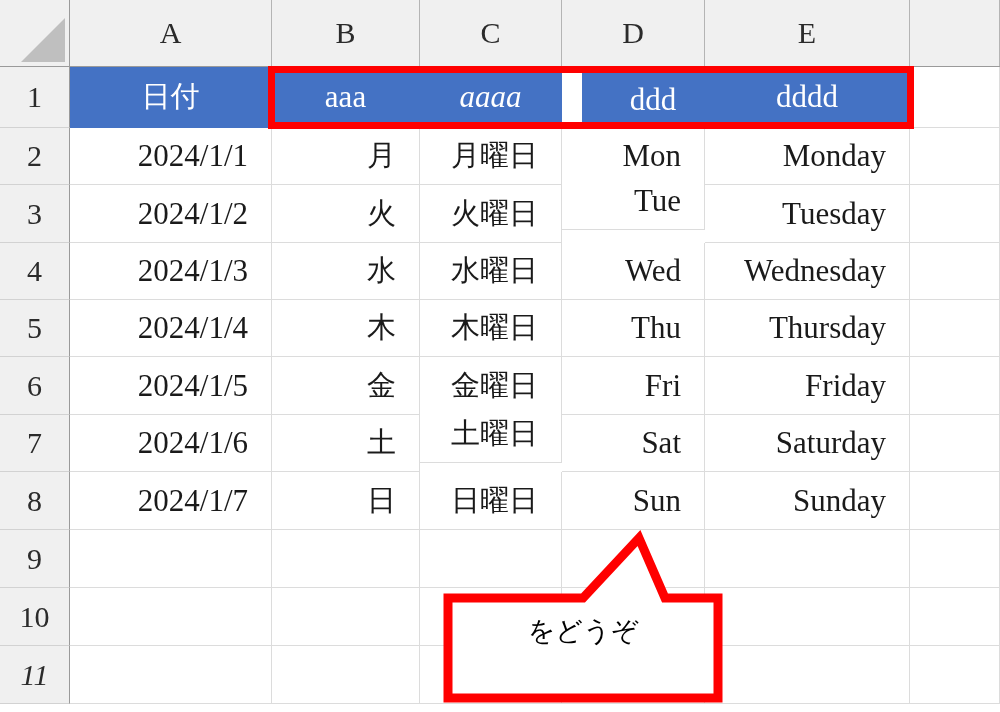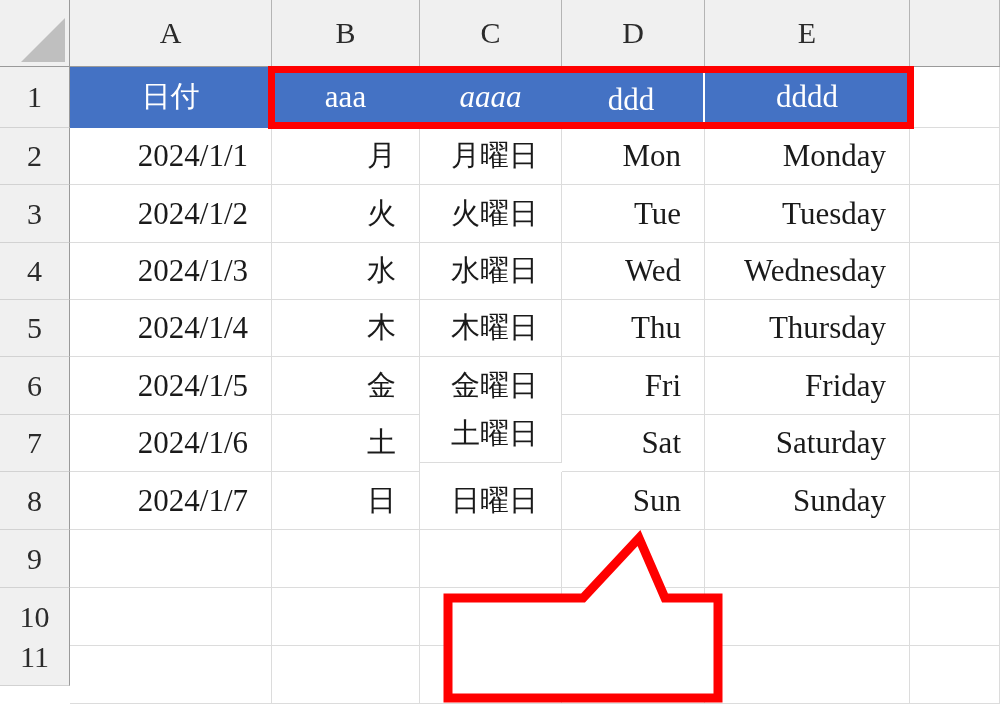--- a/index.html
+++ b/index.html
@@ -130,39 +130,39 @@
       <div class="rowhead" style="top: 67px; height: 61px;">1</div>
       <div class="rowhead" style="top: 128px; height: 57px;">2</div>
       <div class="rowhead" style="top: 185px; height: 58px;">3</div>
       <div class="rowhead" style="top: 243px; height: 57px;">4</div>
       <div class="rowhead" style="top: 300px; height: 57px;">5</div>
       <div class="rowhead" style="top: 357px; height: 58px;">6</div>
       <div class="rowhead" style="top: 415px; height: 57px;">7</div>
       <div class="rowhead" style="top: 472px; height: 58px;">8</div>
       <div class="rowhead" style="top: 530px; height: 58px;">9</div>
       <div class="rowhead" style="top: 588px; height: 58px;">10</div>
-      <div class="rowhead" style="top: 628px; height: 58px;">11</div>
+      <div class="rowhead" style="top: 646px; height: 58px; font-style: italic;">11</div>
     </div>
   <div id="cells">
       <div class="cell header jp" style="left: 70px; top: 67px; width: 202px; height: 61px;">日付</div>
       <div class="cell header" style="left: 272px; top: 67px; width: 148px; height: 61px;">aaa</div>
       <div class="cell header" style="left: 420px; top: 67px; width: 142px; height: 61px; font-style: italic;">aaaa</div>
-      <div class="cell header" style="left: 560px; top: 67px; width: 143px; height: 66px;">ddd</div>
+      <div class="cell header" style="left: 582px; top: 67px; width: 143px; height: 66px;">ddd</div>
       <div class="cell header" style="left: 705px; top: 67px; width: 205px; height: 61px;">dddd</div>
       <div class="cell" style="left: 910px; top: 67px; width: 90px; height: 61px;"></div>
       <div class="cell right" style="left: 70px; top: 128px; width: 202px; height: 57px;">2024/1/1</div>
       <div class="cell right jp" style="left: 272px; top: 128px; width: 148px; height: 57px;">月</div>
       <div class="cell right jp" style="left: 420px; top: 128px; width: 142px; height: 57px;">月曜日</div>
       <div class="cell right" style="left: 562px; top: 128px; width: 143px; height: 57px;">Mon</div>
       <div class="cell right" style="left: 705px; top: 128px; width: 205px; height: 57px;">Monday</div>
       <div class="cell" style="left: 910px; top: 128px; width: 90px; height: 57px;"></div>
       <div class="cell right" style="left: 70px; top: 185px; width: 202px; height: 58px;">2024/1/2</div>
       <div class="cell right jp" style="left: 272px; top: 185px; width: 148px; height: 58px;">火</div>
       <div class="cell right jp" style="left: 420px; top: 185px; width: 142px; height: 58px;">火曜日</div>
-      <div class="cell right" style="left: 562px; top: 185px; width: 143px; height: 58px;">Tue</div>
+      <div class="cell right" style="left: 562px; top: 172px; width: 143px; height: 58px;">Tue</div>
       <div class="cell right" style="left: 705px; top: 185px; width: 205px; height: 58px;">Tuesday</div>
       <div class="cell" style="left: 910px; top: 185px; width: 90px; height: 58px;"></div>
       <div class="cell right" style="left: 70px; top: 243px; width: 202px; height: 57px;">2024/1/3</div>
       <div class="cell right jp" style="left: 272px; top: 243px; width: 148px; height: 57px;">水</div>
       <div class="cell right jp" style="left: 420px; top: 243px; width: 142px; height: 57px;">水曜日</div>
       <div class="cell right" style="left: 562px; top: 243px; width: 143px; height: 57px;">Wed</div>
       <div class="cell right" style="left: 705px; top: 243px; width: 205px; height: 57px;">Wednesday</div>
       <div class="cell" style="left: 910px; top: 243px; width: 90px; height: 57px;"></div>
       <div class="cell right" style="left: 70px; top: 300px; width: 202px; height: 57px;">2024/1/4</div>
       <div class="cell right jp" style="left: 272px; top: 300px; width: 148px; height: 57px;">木</div>
@@ -208,16 +208,17 @@
       <div class="cell" style="left: 910px; top: 646px; width: 90px; height: 58px;"></div>
     </div>
 
   <div class="highlight-rect" id="hl" style="left: 268px; top: 66px; width: 646px; height: 63px; border-color: rgb(255, 0, 0); border-width: 7px;"></div>
 
   <div class="callout" id="callout" style="left: 443px; top: 533px;">
     <svg width="280" height="170" viewBox="0 0 280 170">
       <path id="callout-path" d="M 5 65 L 140 65 L 196 5 L 222 65 L 275 65 L 275 165 L 5 165 Z" fill="#FFFFFF" stroke="#FF0000" stroke-width="9" stroke-linejoin="miter"></path>
     </svg>
     <div class="callout-text" id="callout-text" style="top: 80px;">
+      <div>をどうぞ</div>
     </div>
   </div>
 
 </div>
 
 </body></html>

